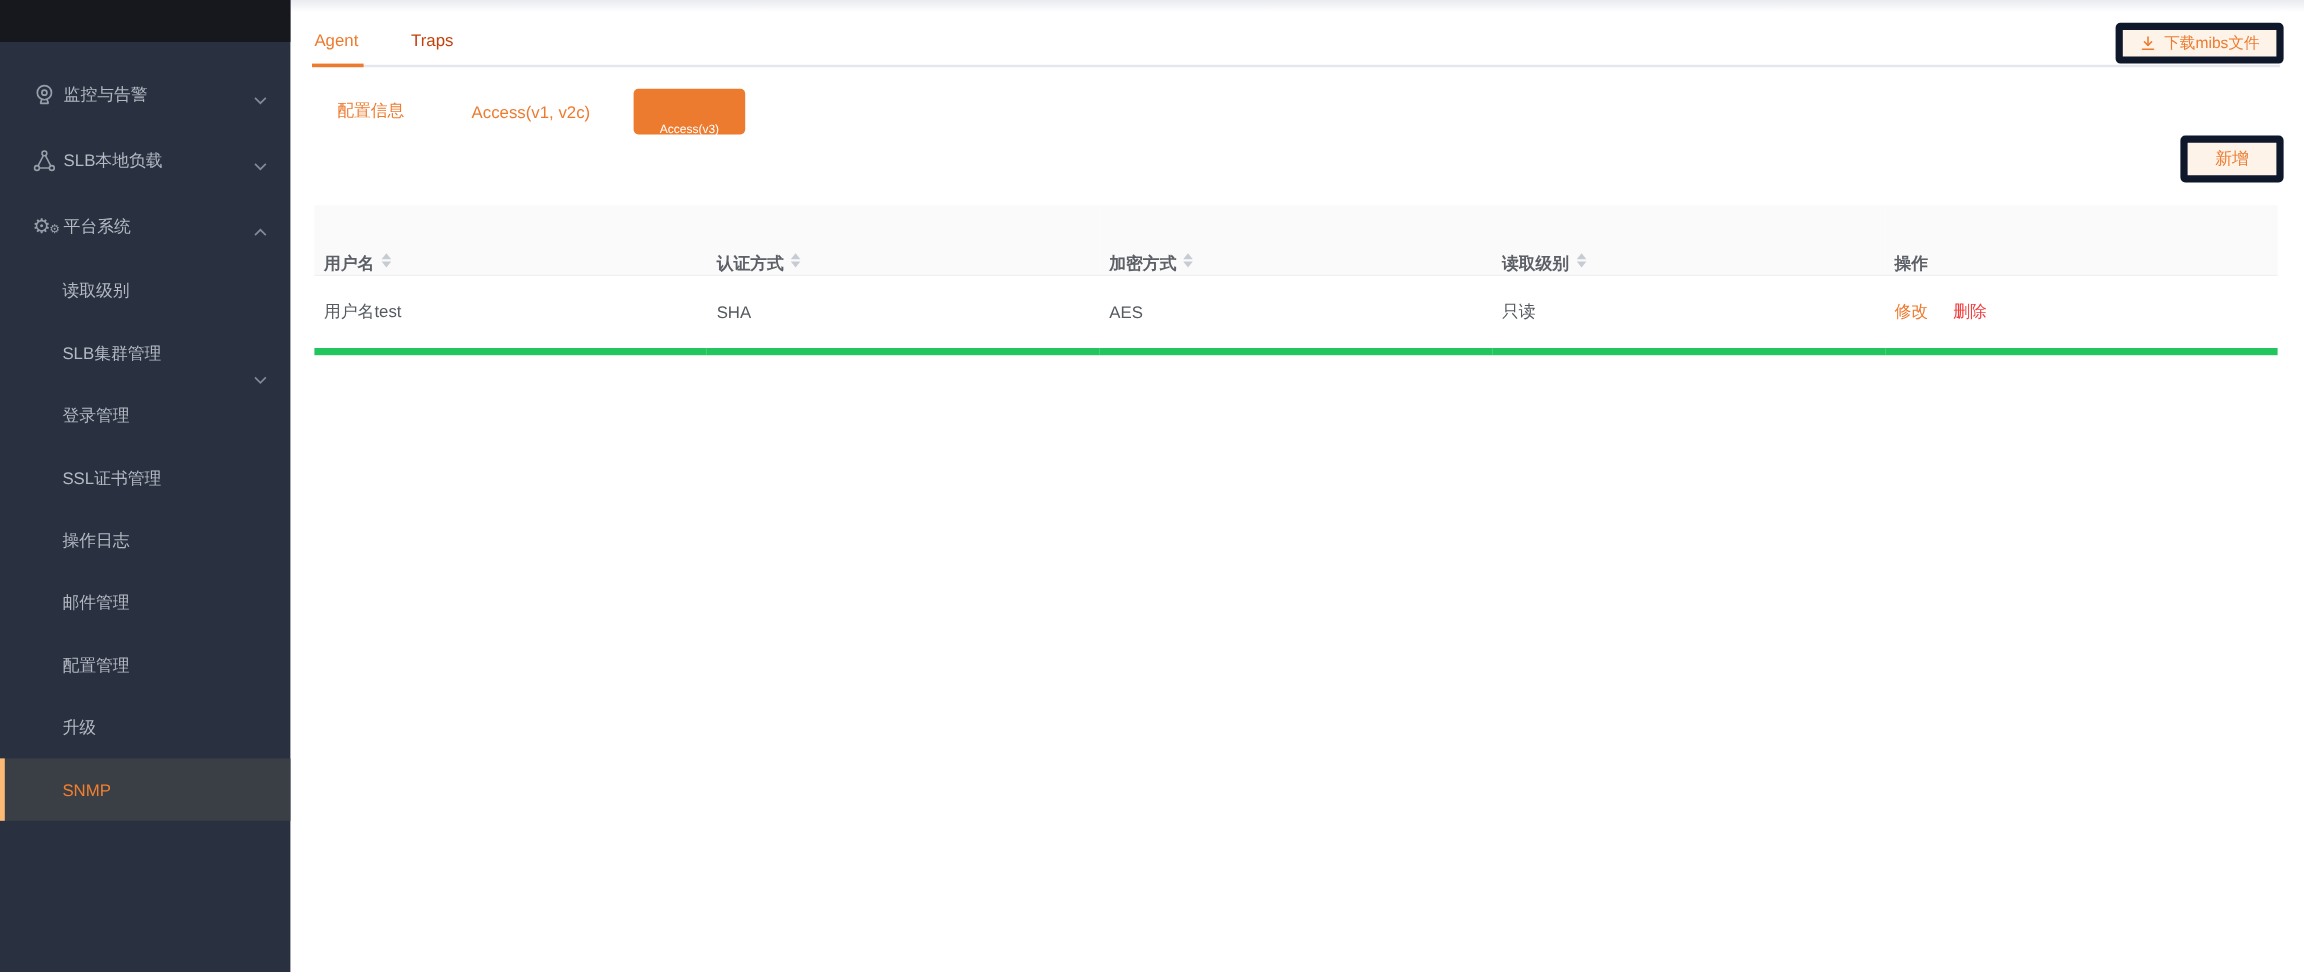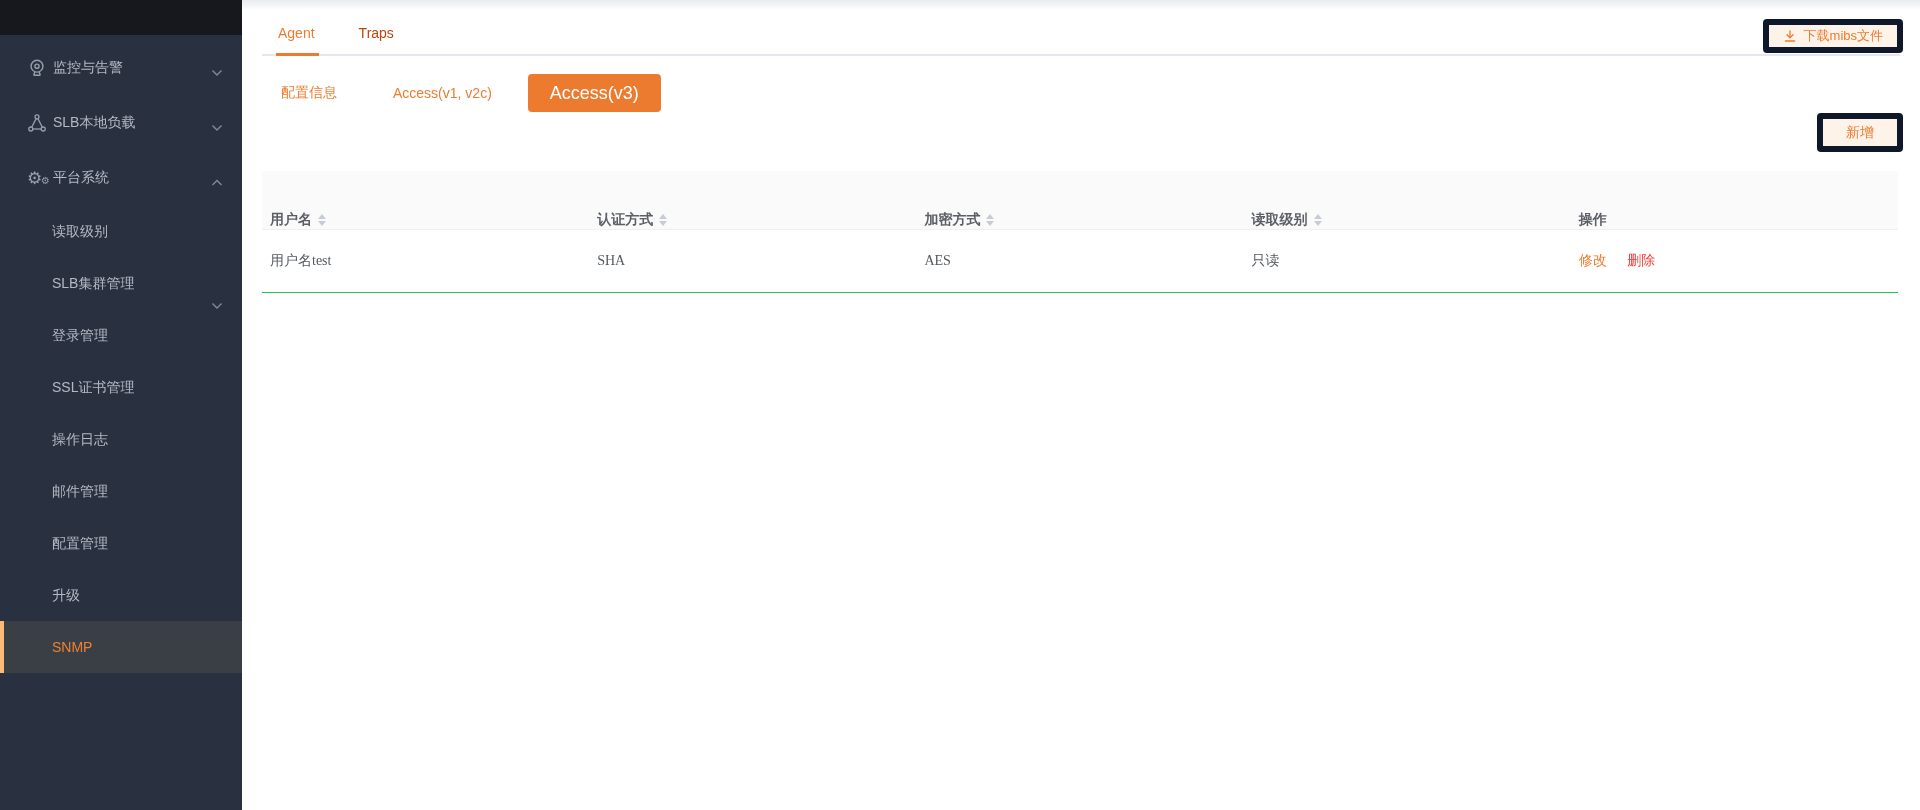--- a/index.html
+++ b/index.html
@@ -6,65 +6,65 @@
   html,body { width:1920px; height:810px; }
   body {
     font-family:"Liberation Sans","DejaVu Sans",sans-serif;
     background:#ffffff; position:relative; overflow:hidden;
     -webkit-font-smoothing:antialiased;
   }
 
   
   .sidebar { position:absolute; left:0; top:0; width:242px; height:810px; background:#293140; z-index:2; }
   .sidebar-topbar { height:35px; background:#16181e; }
-  .menu { padding-top:5px;border-radius:30px; }
+  .menu { padding-top:16px;border-radius:30px; }
   .menu-item { height:55px; display:flex; align-items:center; padding-left:27px; padding-right:18px;
                color:#b4b9c3; font-size:14px; cursor:pointer; position:relative; }
   .menu-item .mi-icon { width:20px; height:20px; margin-right:6px; flex:0 0 20px; position:relative; color:#989fab; }
   .menu-item .mi-icon svg { display:block; }
   .chev { position:absolute; right:19px; top:50%; margin-top:-4px; }
   .gear-uni { font-family:"DejaVu Sans",sans-serif; font-size:17px; line-height:20px; color:#989fab; position:relative; display:block; }
   .gear-uni .gear-small { position:absolute; font-size:10px; right:-3px; bottom:-3px; }
 
   .sub-item { height:52px; line-height:52px; padding-left:52px; font-size:14px; color:#b4b9c3;
               cursor:pointer; position:relative; }
   .sub-item.active { background:#3a3f46; color:#f08030; border-left:4px solid #fdba74; padding-left:48px; }
 
   
   .content { position:absolute; left:242px; top:0; right:0; bottom:0; background:#fff; }
   .top-shadow { height:10px; background:linear-gradient(#e9ebef, #ffffff); }
 
   .tabs-bar { margin:15px 20px 0 20px; display:flex; border-bottom:2px solid #e4e7ee; }
   .tab { font-size:14px; color:#c2410c; padding-bottom:13px; margin-right:44px; cursor:pointer; position:relative; }
-  .tab.active { color:#ED7B2F;margin-left:16px; }
+  .tab.active { color:#ED7B2F; }
   .tab.active::after { content:""; position:absolute; left:-2px; right:-4px; bottom:-2px; height:3px; background:#ED7B2F; }
 
   .subtabs { margin:18px 20px 0 39px; height:38px; display:flex; align-items:center; }
   .subtab { font-size:14px; color:#ED7B2F; cursor:pointer; }
   .subtab.first { margin-right:56px;font-family:Liberation Serif, serif; }
   .subtab.second { margin-right:36px; }
-  .subtab-btn { height:38px; line-height:38px; padding:0 22px; background:#ED7B2F; color:#fff;
-                border:none; border-radius:4px; font-size:18px; cursor:pointer;
+  .subtab-btn { height:38px; line-height:38px; padding:16px 22px; background:#ED7B2F; color:#fff;
+                border:none; border-radius:4px; font-size:10px; cursor:pointer;
                 font-family:"Liberation Sans","DejaVu Sans",sans-serif; }
 
   .add-row { height:40px; position:relative; margin:0 17px 0 20px; }
   .btn-plain { background:#fdf3e9; border:6px solid #0f172a; color:#ED7B2F; border-radius:4px;
                font-size:14px; cursor:pointer; font-family:"Liberation Sans","DejaVu Sans",sans-serif; }
   .add-btn { position:absolute; right:0; top:1px; height:39px; padding:0 23px; }
 
   .download-btn { position:absolute; top:19px; right:17px; height:34px; padding:0 14px;
                   display:flex; align-items:center; gap:7px; font-size:13px; }
 
   
   .table-wrap { margin:19px 22px 0 20px; }
   table { width:100%; border-collapse:collapse; table-layout:fixed; }
   th { height:51px; background:#fafafa; border-bottom:1px solid #f0f0f0; text-align:left;
        padding-left:8px; font-size:14px; color:#5c6066; font-weight:bold; cursor:pointer; }
-  td { height:63px; border-bottom:1px solid #22c55e; padding-left:8px; font-size:14px; color:#555a60;font-family:Liberation Serif, serif; }
-  .th-inner { display:inline-flex; align-items:center; gap:6px;margin-top:40px; }
+  td { height:63px; border-bottom:6px solid #22c55e; padding-left:8px; font-size:14px; color:#555a60; }
+  .th-inner { display:inline-flex; gap:6px;margin-top:40px; }
   .sort-caret { display:inline-flex; flex-direction:column; gap:2px; }
   .caret-up { width:0; height:0; border-left:4px solid transparent; border-right:4px solid transparent;
               border-bottom:5px solid #c7cbd3; }
   .caret-down { width:0; height:0; border-left:4px solid transparent; border-right:4px solid transparent;
                 border-top:5px solid #c7cbd3; }
   .link { font-size:14px; cursor:pointer; text-decoration:none; }
   .link-edit { color:#ED7B2F; margin-right:17px; }
   .link-delete { color:#f23c3c; }
 </style>
 </head>

